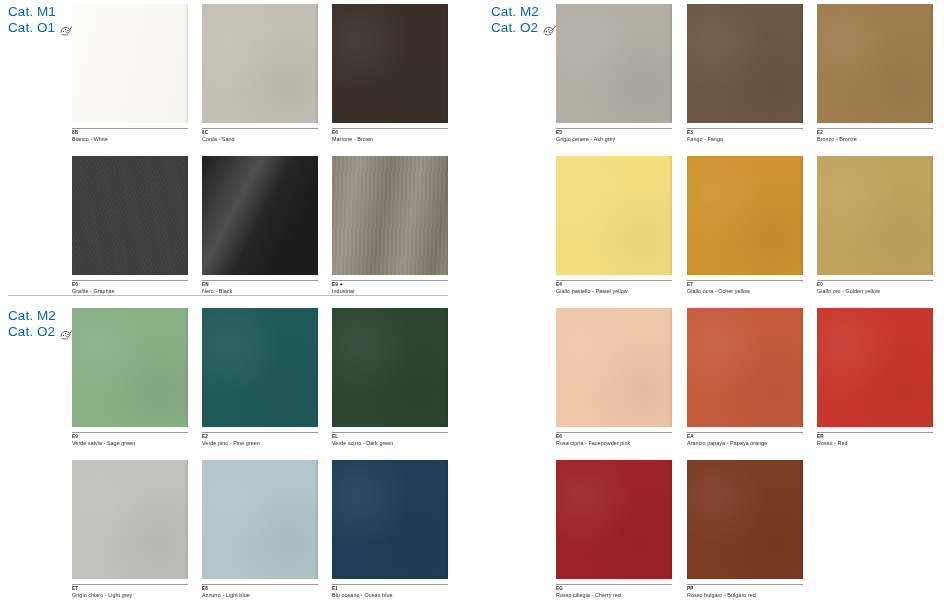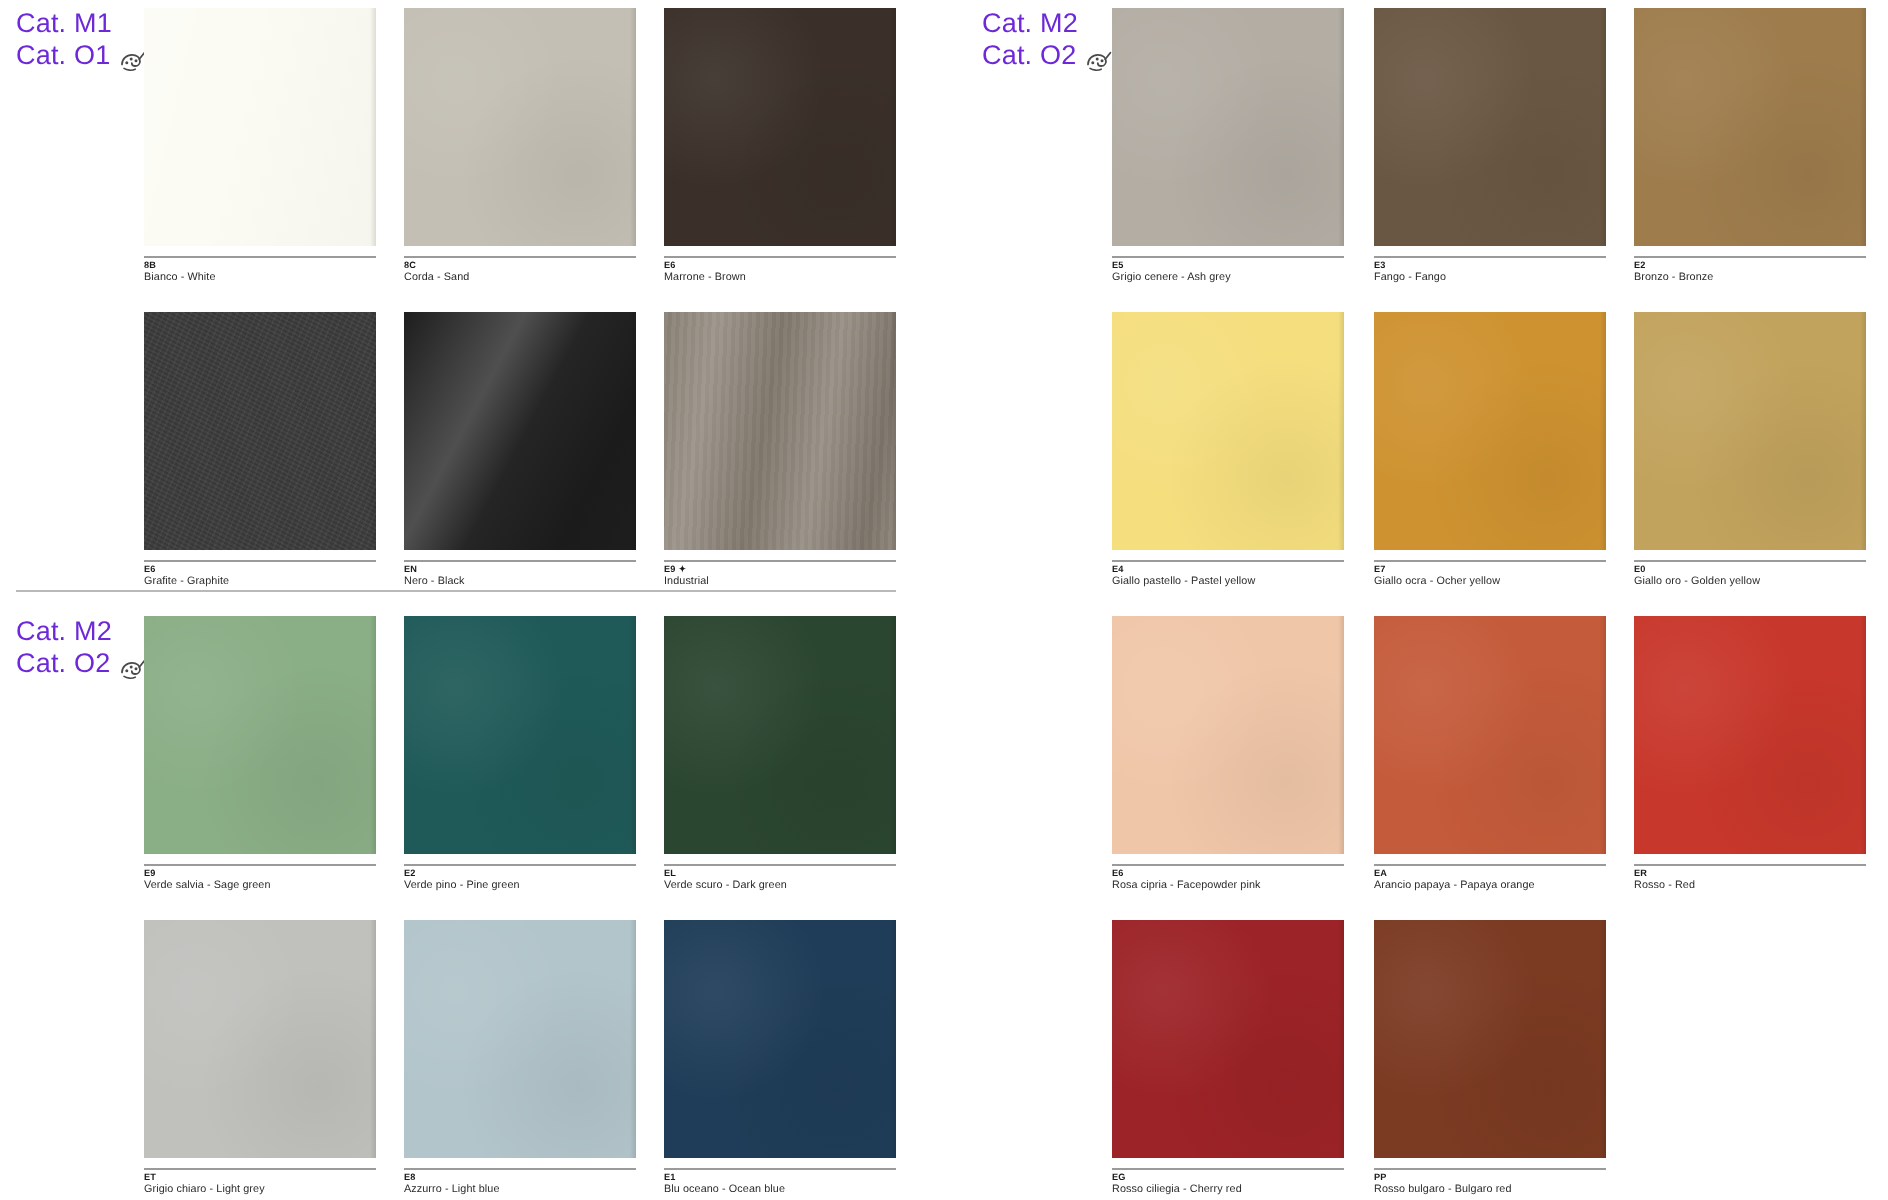--- a/index.html
+++ b/index.html
@@ -18,21 +18,21 @@
   .page {
     position: absolute;
     inset: 0;
   }
 
   
   .cat-header {
     position: absolute;
     font-size: 13.5px;
     line-height: 16px;
-    color: #6d28d9;
+    color: #0369a1;
     letter-spacing: 0.1px;
     white-space: nowrap;
   }
   .cat-header .cat-line {
     display: block;
   }
   .cat-header .cat-line2 {
     display: flex;
     align-items: center;
     gap: 5px;

